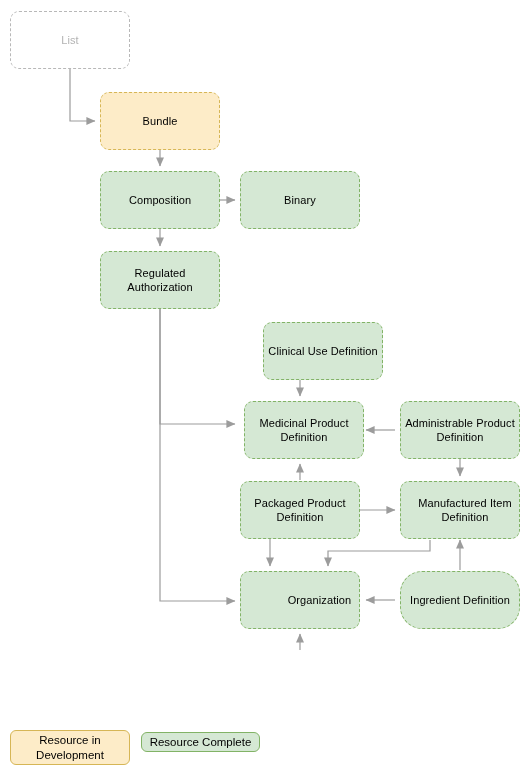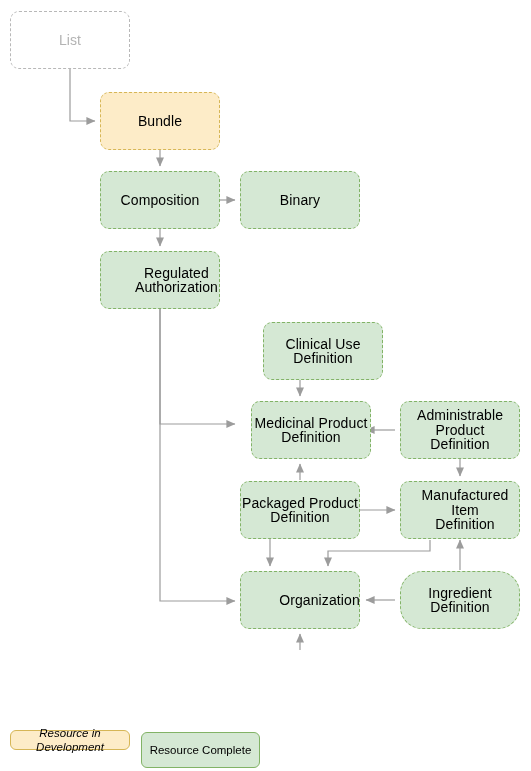--- a/index.html
+++ b/index.html
@@ -31,21 +31,21 @@
   }
   .node {
     position: absolute;
     width: 120px;
     height: 58px;
     border-radius: 9px;
     display: flex;
     align-items: center;
     justify-content: center;
     text-align: center;
-    font-size: 14px;
+    font-size: 11px;
     line-height: 14.5px;
     letter-spacing: 0.1px;
     color: #000000;
     z-index: 2;
     padding: 0 1px;
   }
   .node-green {
     background: #d5e8d4;
     border: 1.3px dashed #82b366;
   }
@@ -146,30 +146,30 @@
   </div>
 
   <div class="node node-yellow fill-pale" style="left:100px; top:92px;">
     <span class="node-label">Bundle</span>
   </div>
 
   <div class="node node-green" style="left:240px; top:171px;">
     <span class="node-label">Binary</span>
   </div>
 
-  <div class="node node-green" style="left:100px; top:251px;justify-content:flex-end;">
+  <div class="node node-green" style="left:100px; top:251px;">
     <span class="node-label">Regulated
 Authorization</span>
   </div>
 
   <div class="node node-green" style="left:240px; top:322px;margin-left:23px;">
     <span class="node-label">Clinical Use Definition</span>
   </div>
 
-  <div class="node node-green" style="left:251px; top:401px;">
+  <div class="node node-green" style="left:244px; top:401px;">
     <span class="node-label">Medicinal Product
 Definition</span>
   </div>
 
   <div class="node node-green wide-text" style="left:400px; top:401px;">
     <span class="node-label">Administrable Product
 Definition</span>
   </div>
 
   <div class="node node-green" style="left:240px; top:481px;">
@@ -184,22 +184,22 @@
 
   <div class="node node-green" style="left:240px; top:571px;padding-left:40px;">
     <span class="node-label">Organization</span>
   </div>
 
   <div class="node node-green" style="left:400px; top:571px;border-radius:22px;">
     <span class="node-label">Ingredient Definition</span>
   </div>
 
 
-  <div class="legend legend-dev" style="left:10px; top:730px; width:120px; height:20px;font-style:italic;">
+  <div class="legend legend-dev" style="left:10px; top:730px; width:120px; height:35px;">
     <span class="node-label">Resource in
 Development</span>
   </div>
 
-  <div class="legend legend-complete" style="left:141px; top:732px; width:119px; height:36px;">
+  <div class="legend legend-complete" style="left:141px; top:732px; width:119px; height:20px;">
     <span class="node-label">Resource Complete</span>
   </div>
 
 </div>
 
 </body></html>

